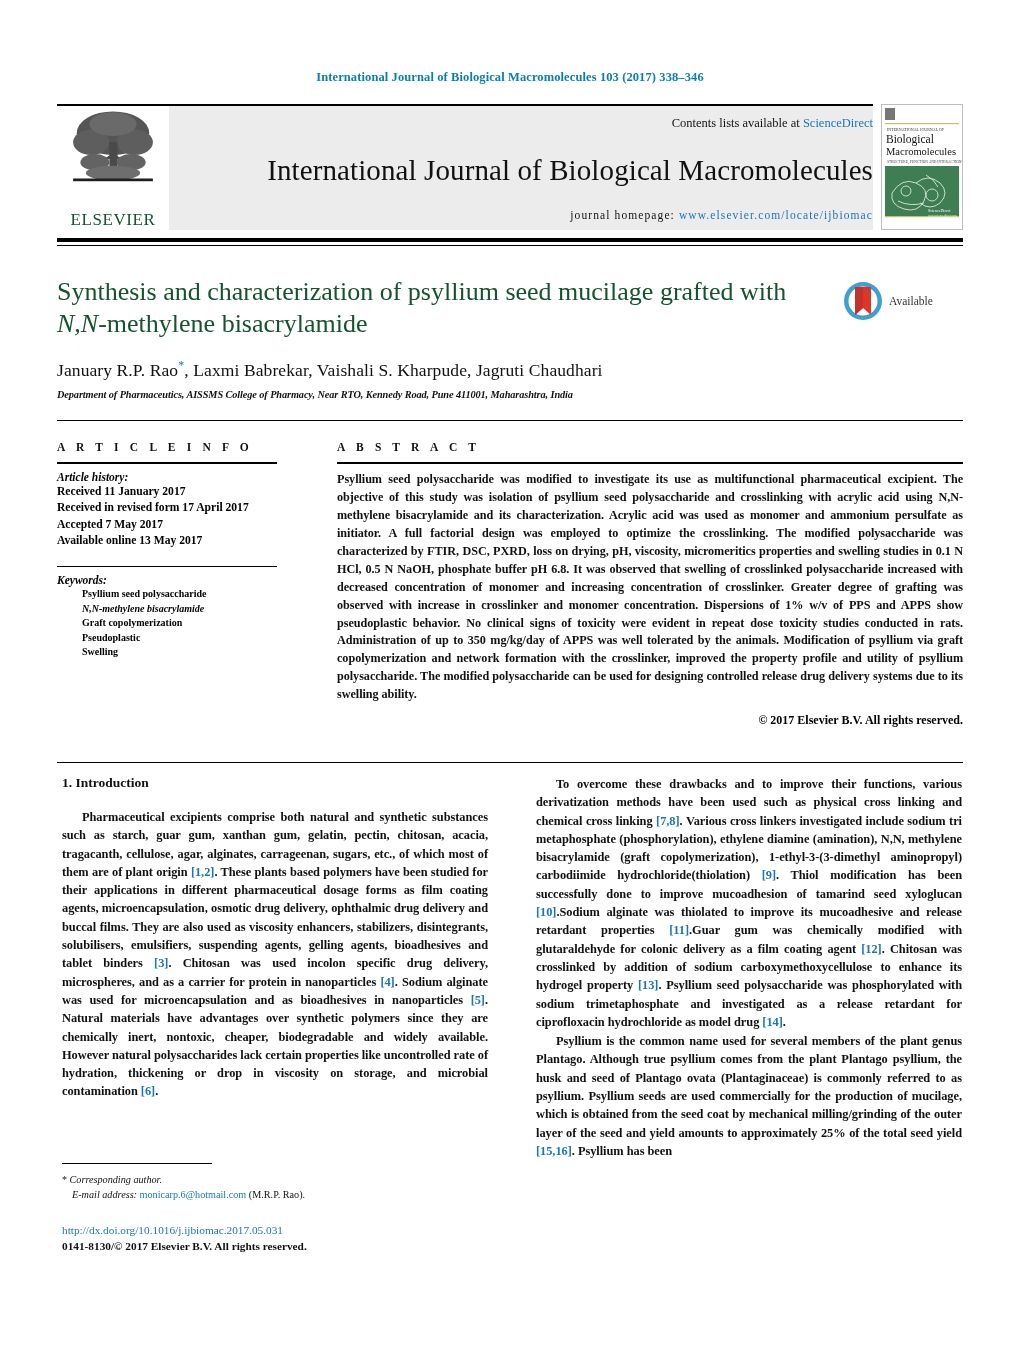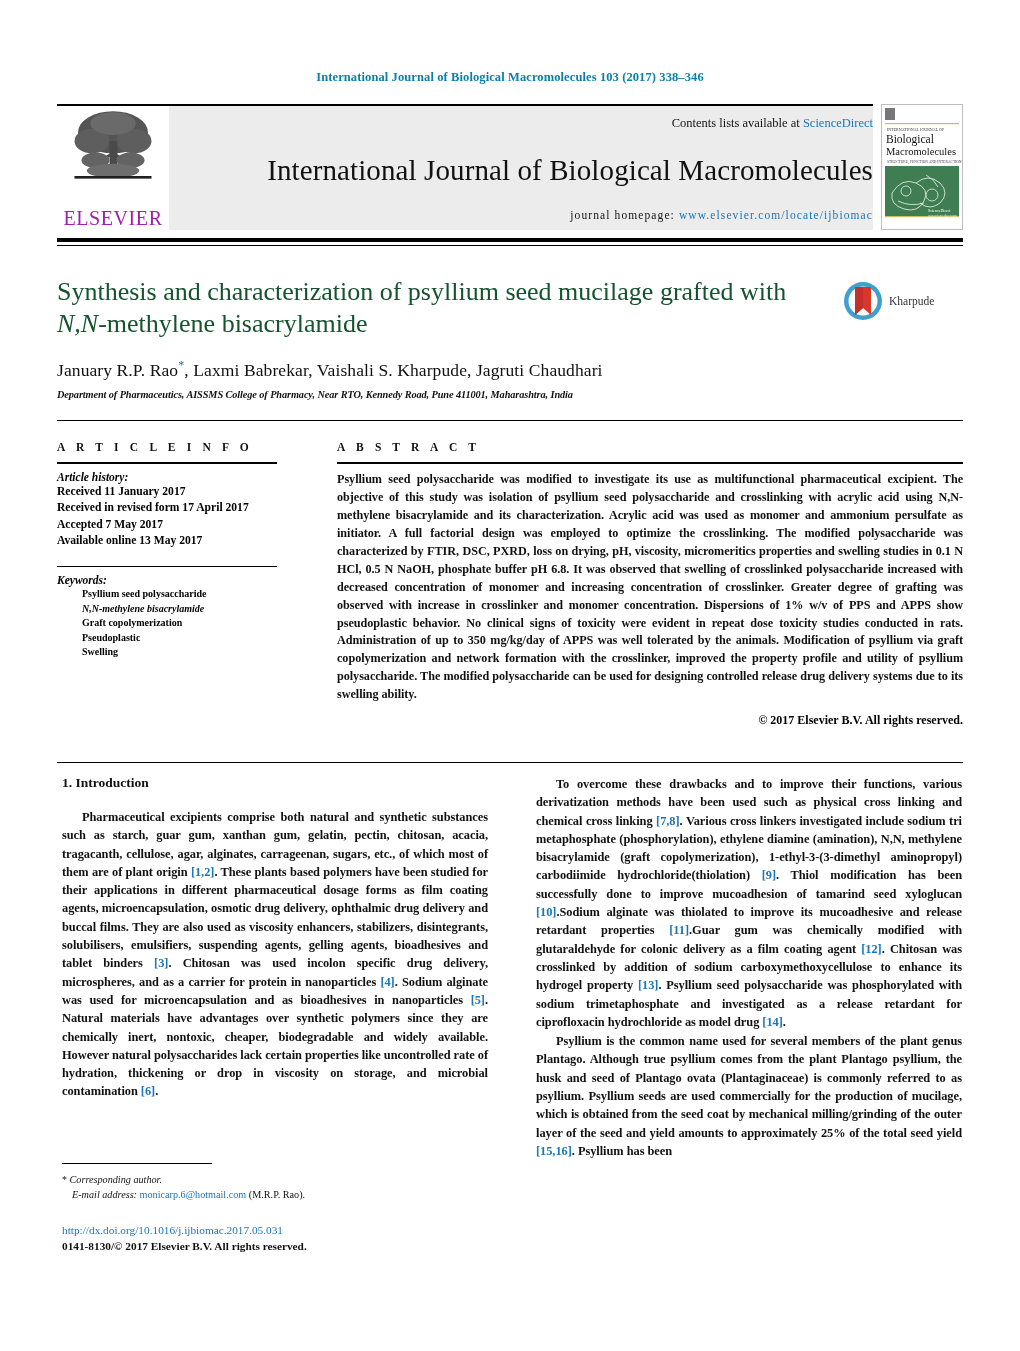--- a/index.html
+++ b/index.html
@@ -34,22 +34,22 @@
   .elsevier-box {
     width:112px; flex:0 0 112px;
     background:#fff;
     display:flex; flex-direction:column;
     align-items:center; justify-content:flex-end;
     padding-bottom:2px; box-sizing:border-box;
     border-top:2px solid #000;
   }
   .tree { width:92px; height:88px; display:block; }
   .elsevier-word {
-    color:#a21caf; font-family:"Liberation Serif", serif;
-    font-size:20px; letter-spacing:.6px; line-height:1;
+    color:#14532d; font-family:"Liberation Serif", serif;
+    font-size:17px; letter-spacing:.6px; line-height:1;
     margin-top:18px;
   }
   .banner {
     flex:1 1 auto;
     background:#ececec;
     display:flex; flex-direction:column;
     align-items:flex-end; justify-content:space-between;
     padding:10px 0 9px 0; box-sizing:border-box;
     border-top:2px solid #000;
   }
@@ -233,21 +233,21 @@
 
   <div class="titleblock">
 
     <div class="crossmark">
       <svg width="40" height="40" viewBox="0 0 40 40">
         <circle cx="20" cy="20" r="19" fill="#3f9fd0"></circle>
         <circle cx="20" cy="20" r="14.5" fill="#ffffff"></circle>
         <path d="M12 6 L28 6 L28 34 L20 27 L12 34 Z" fill="#d9372a"></path>
         <path d="M20 27 L12 34 L12 6 L20 6 Z" fill="#c4302b"></path>
       </svg>
-      <span class="crossmark-label">Kharpude</span>
+      <span class="crossmark-label">Available</span>
     </div>
 
     <div class="paper-title">
       <span>Synthesis and characterization of psyllium seed mucilage grafted with</span><br>
       <span class="ital">N,N</span><span>-methylene bisacrylamide</span>
     </div>
 
     <div class="authors">
       <span>January R.P. Rao</span><span class="star">*</span><span>, Laxmi Babrekar, Vaishali S. Kharpude, Jagruti Chaudhari</span>
     </div>

